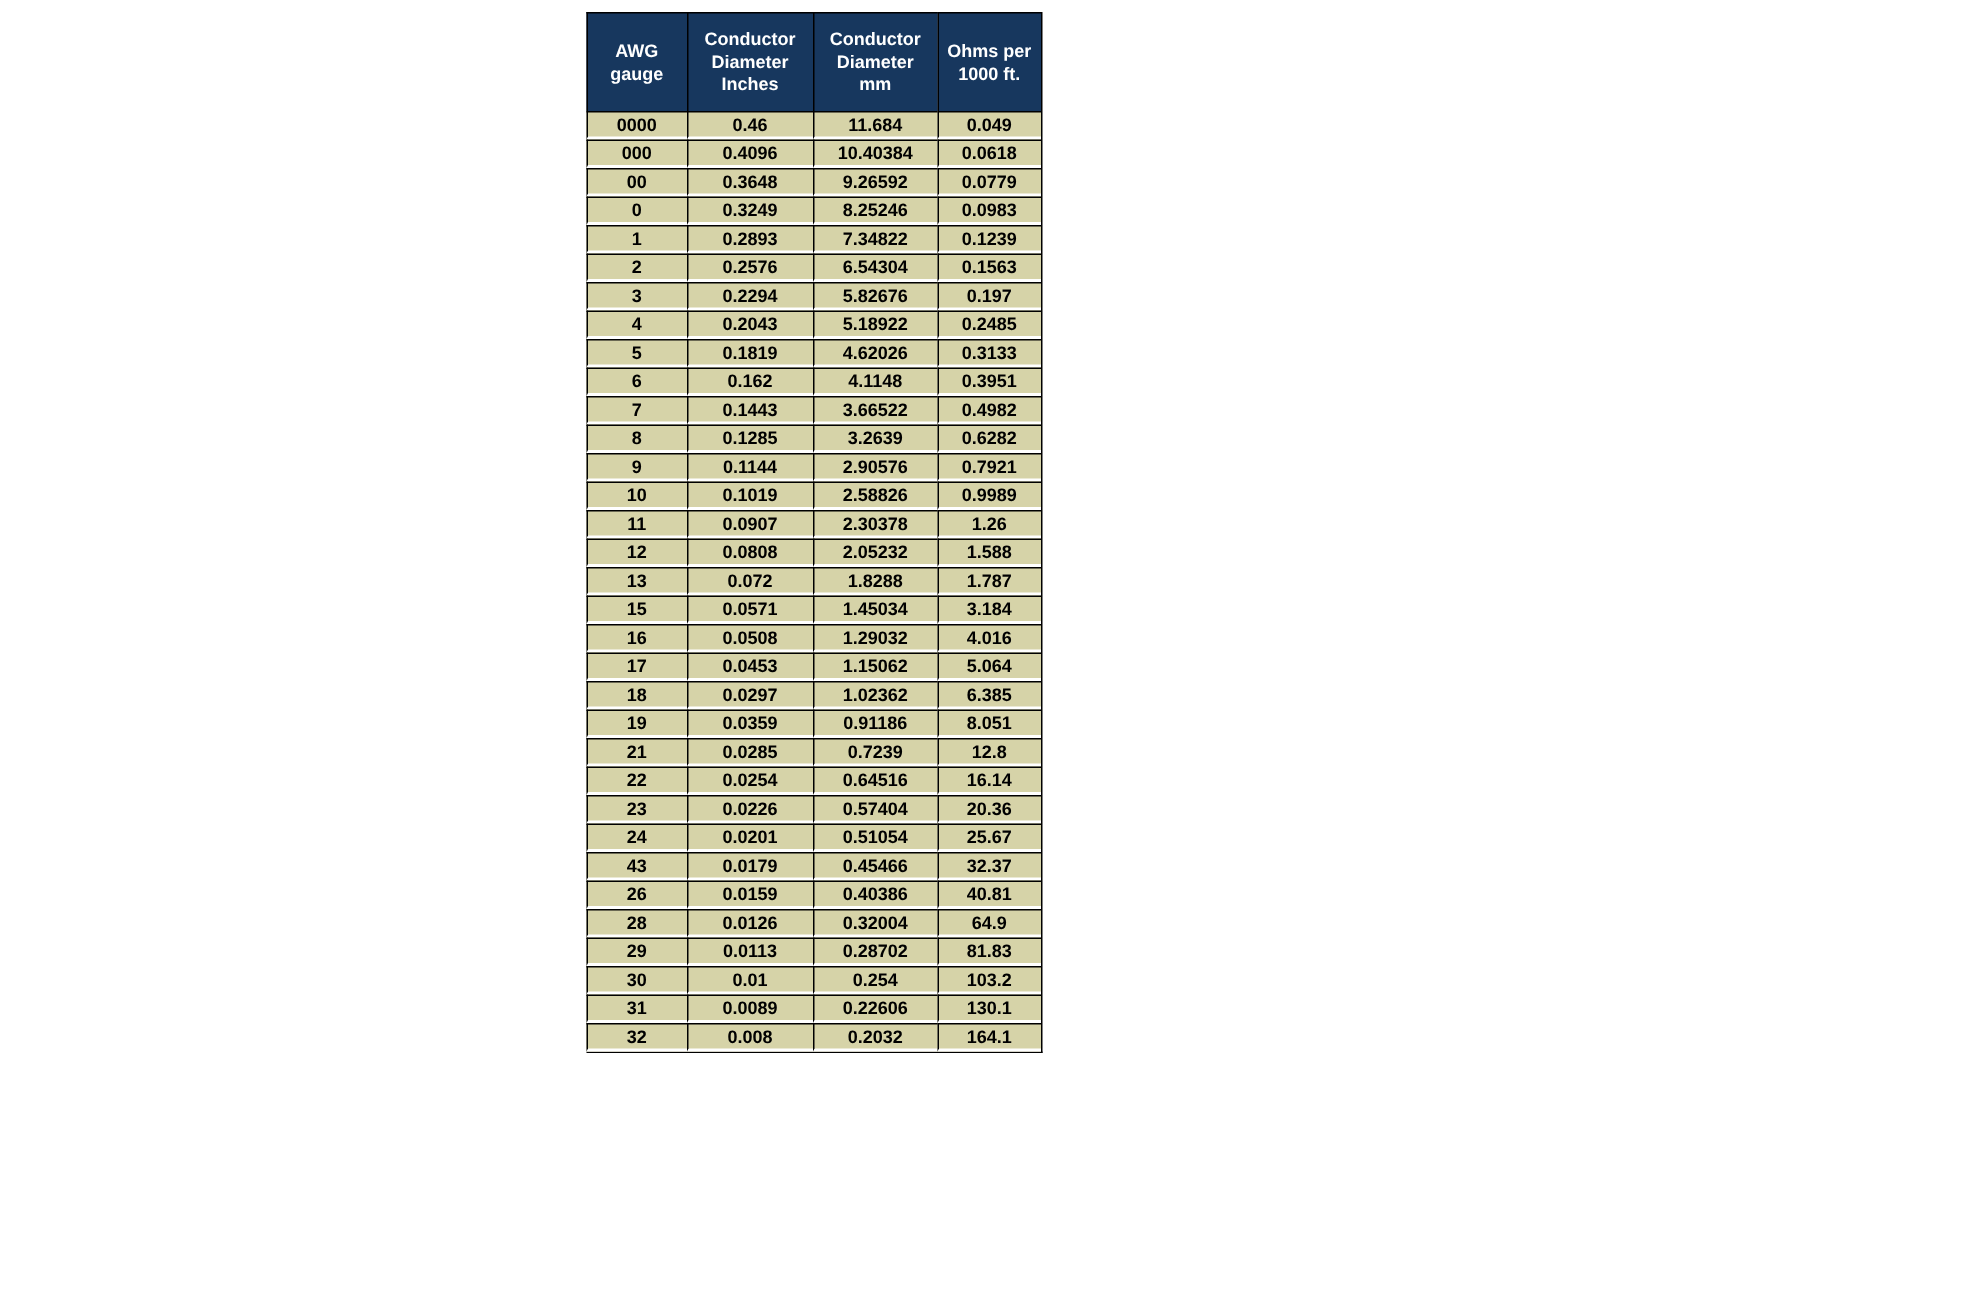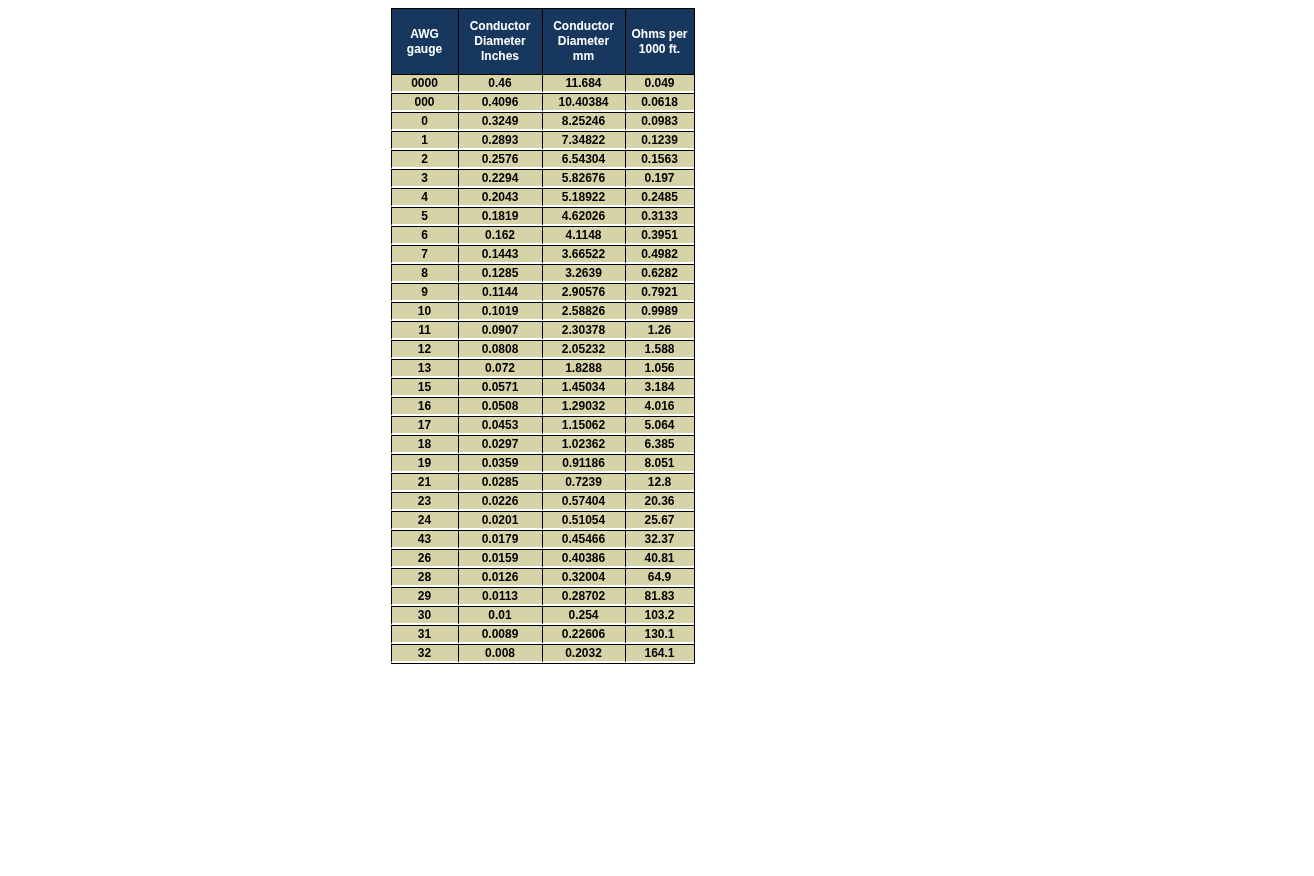--- a/index.html
+++ b/index.html
@@ -96,20 +96,26 @@
           <td>11.684</td>
           <td>0.049</td>
         </tr>
         <tr>
           <td>000</td>
           <td>0.4096</td>
           <td>10.40384</td>
           <td>0.0618</td>
         </tr>
         <tr>
+          <td>00</td>
+          <td>0.3648</td>
+          <td>9.26592</td>
+          <td>0.0779</td>
+        </tr>
+        <tr>
           <td>0</td>
           <td>0.3249</td>
           <td>8.25246</td>
           <td>0.0983</td>
         </tr>
         <tr>
           <td>1</td>
           <td>0.2893</td>
           <td>7.34822</td>
           <td>0.1239</td>
@@ -177,21 +183,21 @@
         <tr>
           <td>12</td>
           <td>0.0808</td>
           <td>2.05232</td>
           <td>1.588</td>
         </tr>
         <tr>
           <td>13</td>
           <td>0.072</td>
           <td>1.8288</td>
-          <td>1.056</td>
+          <td>1.787</td>
         </tr>
         <tr>
           <td>15</td>
           <td>0.0571</td>
           <td>1.45034</td>
           <td>3.184</td>
         </tr>
         <tr>
           <td>16</td>
           <td>0.0508</td>
@@ -214,20 +220,26 @@
           <td>19</td>
           <td>0.0359</td>
           <td>0.91186</td>
           <td>8.051</td>
         </tr>
         <tr>
           <td>21</td>
           <td>0.0285</td>
           <td>0.7239</td>
           <td>12.8</td>
+        </tr>
+        <tr>
+          <td>22</td>
+          <td>0.0254</td>
+          <td>0.64516</td>
+          <td>16.14</td>
         </tr>
         <tr>
           <td>23</td>
           <td>0.0226</td>
           <td>0.57404</td>
           <td>20.36</td>
         </tr>
         <tr>
           <td>24</td>
           <td>0.0201</td>

